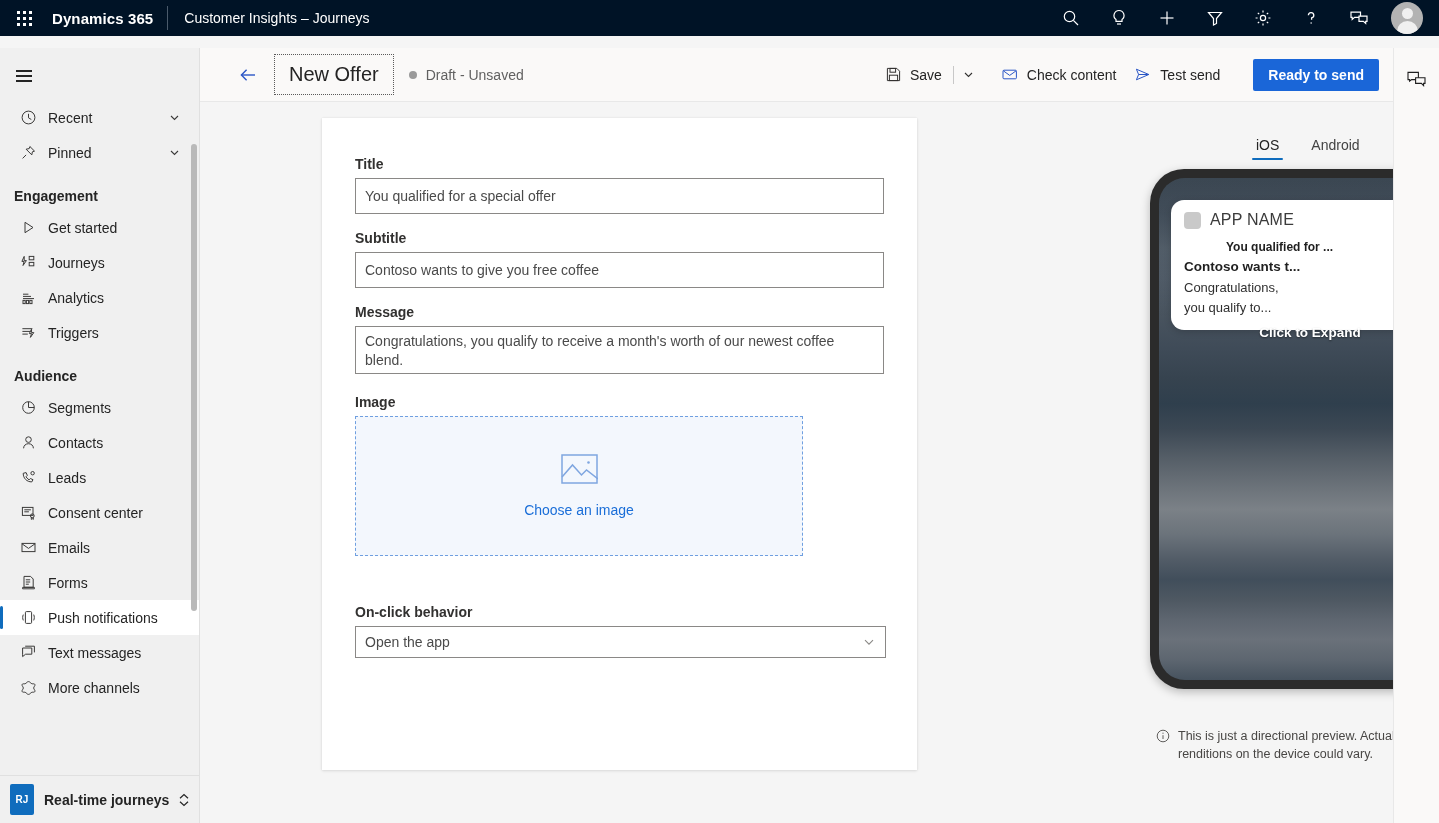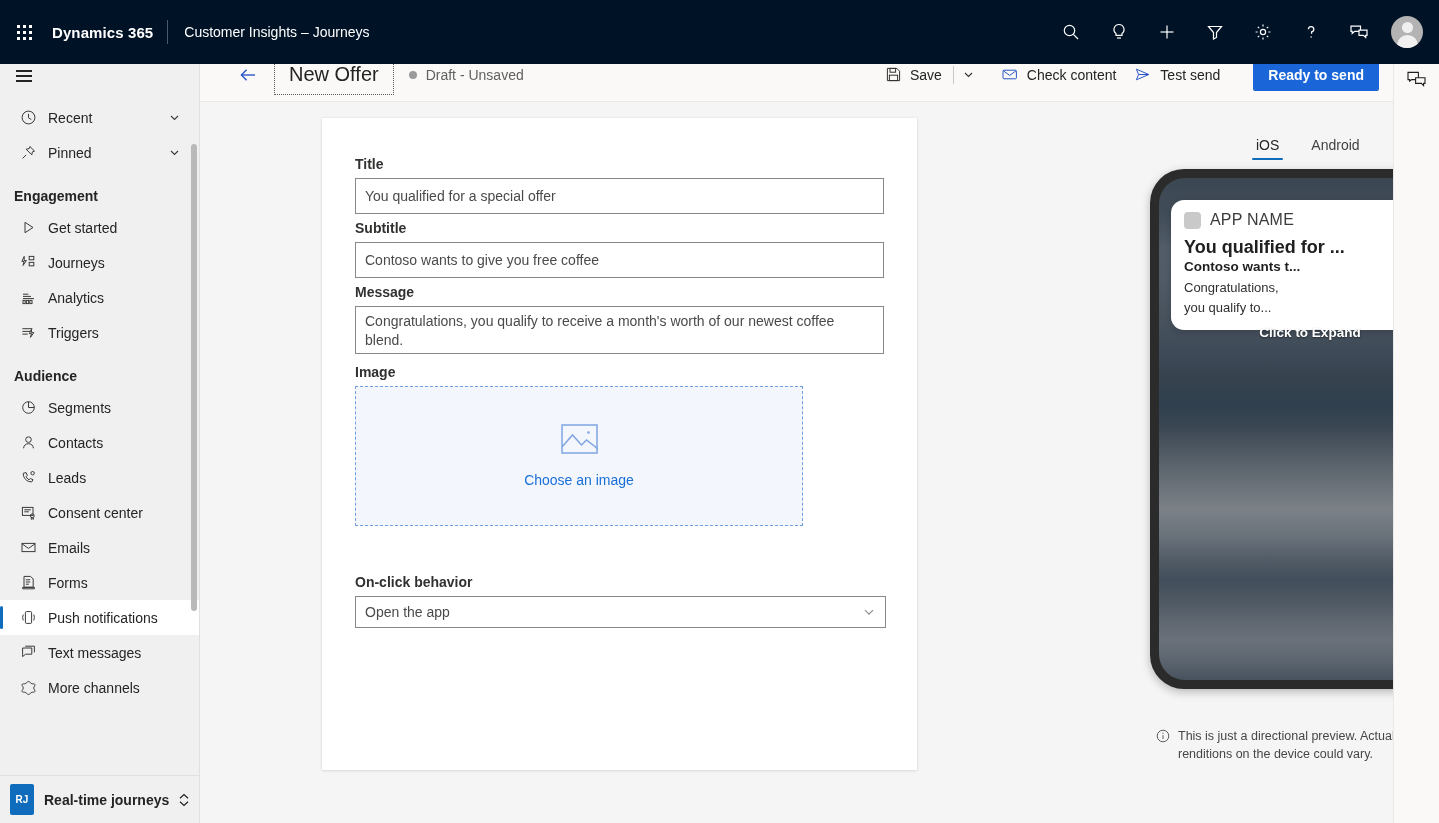--- a/index.html
+++ b/index.html
@@ -8,21 +8,21 @@
     width: 1439px; height: 823px;
     overflow: hidden;
     font-family: "Liberation Sans", sans-serif;
     background: #f5f5f5;
     color: #242424;
   }
 
   
   .topnav {
     position: absolute; top: 0; left: 0;
-    width: 1439px; height: 64px;
+    width: 1439px; height: 36px;
     background: #001326;
     display: flex; align-items: center;
     color: #ffffff;
     z-index: 30;
   }
   .waffle {
     width: 48px; height: 48px;
     display: flex; align-items: center; justify-content: center;
     cursor: pointer;
   }
@@ -209,21 +209,21 @@
     background: #f5f5f5;
     overflow: hidden;
   }
   .editor-card {
     position: absolute; left: 122px; top: 16px;
     width: 595px; height: 652px;
     background: #ffffff;
     box-shadow: 0 1px 3px rgba(0,0,0,.10), 0 0 2px rgba(0,0,0,.07);
     padding: 38px 33px 0 33px;
   }
-  .fld { margin-bottom: 6px; }
+  .fld { margin-bottom: 16px; }
   .fld-label {
     font-size: 14px; font-weight: bold; color: #323130;
     margin-bottom: 6px; display: block;
   }
   .fld-input {
     width: 529px; height: 30px;
     border: 1px solid #8a8886; background: #fff;
     font-size: 14px; color: #4a4a4a;
     padding: 17px 9px;
     font-family: "Liberation Sans", sans-serif;
@@ -330,22 +330,23 @@
   }
   .notif-head { display: flex; align-items: center; margin-bottom: 8px; }
   .notif-appicon {
     width: 17px; height: 17px; border-radius: 4px;
     background: #c9c9c9; margin-right: 9px;
   }
   .notif-appname {
     font-size: 16px; color: #3b3b3b; letter-spacing: .2px;
   }
   .notif-title {
-    font-size: 18px; font-weight: bold; color: #1f1f1f;
+    font-size: 12px; font-weight: bold; color: #1f1f1f;
     line-height: 20px;
+    margin-left: 42px;
   }
   .notif-sub {
     font-size: 13.5px; font-weight: bold; color: #1f1f1f;
     line-height: 20px;
   }
   .notif-body {
     font-size: 13px; color: #303030; line-height: 19px; margin-top: 1px;
   }
   .expand-label {
     position: absolute; top: 147px; left: 0; right: 0;

